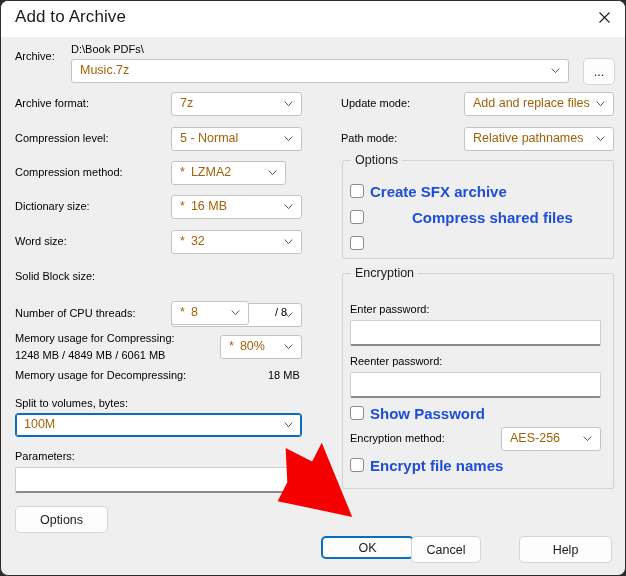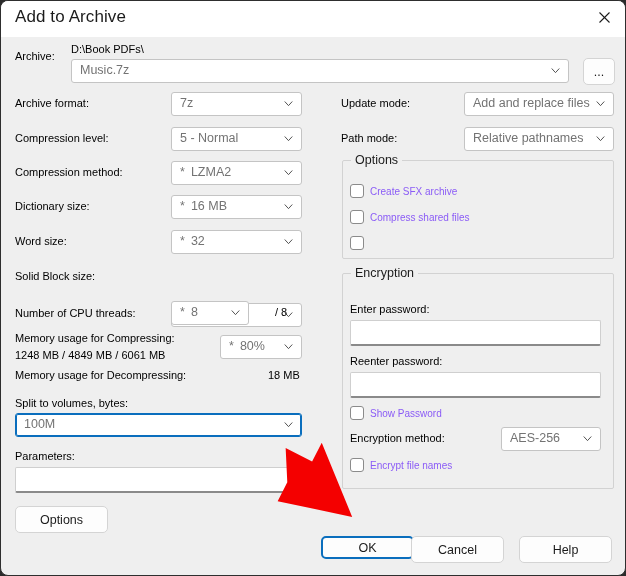--- a/index.html
+++ b/index.html
@@ -69,21 +69,21 @@
     height: 24px;
     background: #ffffff;
     border: 1px solid #c4c4c4;
     border-radius: 3px;
   }
   .combo .val {
     position: absolute;
     left: 8px;
     top: 3px;
     font-size: 12.5px;
-    color: #737373;
+    color: #a16207;
     white-space: nowrap;
     overflow: hidden;
   }
   .combo .val.star::before {
     content: "*";
     margin-right: 6px;
   }
   .combo .chev {
     position: absolute;
     right: 8px;
@@ -153,23 +153,24 @@
   .check .box {
     width: 14px; height: 14px;
     box-sizing: border-box;
     background: #ffffff;
     border: 1px solid #8b8b8b;
     border-radius: 3px;
     flex: 0 0 auto;
   }
   .check .ctext {
     margin-left: 6px;
-    font-size: 10px;
-    color: #8b5cf6;
+    font-size: 15px;
+    color: #1d4ed8;
     white-space: nowrap;
+    font-weight: bold;
   }
 
   
   #arrow {
     position: absolute;
     left: 270px;
     top: 435px;
     width: 110px;
     height: 110px;
     pointer-events: none;
@@ -215,21 +216,21 @@
 
   <div class="lbl" style="left:14px; top:131px;">Compression level:</div>
   <div class="combo" style="left:170px; top:126px; width:131px;">
     <span class="val">5 - Normal</span>
     <svg class="chev" viewBox="0 0 10 7">
       <polyline points="0.6,0.6 5,5.4 9.4,0.6" fill="none" stroke="#4a4a4a" stroke-width="1.1"></polyline>
     </svg>
   </div>
 
   <div class="lbl" style="left:14px; top:165px;">Compression method:</div>
-  <div class="combo" style="left:170px; top:160px; width:131px;padding-left:39px;">
+  <div class="combo" style="left:170px; top:160px; width:115px;padding-left:39px;">
     <span class="val star">LZMA2</span>
     <svg class="chev" viewBox="0 0 10 7">
       <polyline points="0.6,0.6 5,5.4 9.4,0.6" fill="none" stroke="#4a4a4a" stroke-width="1.1"></polyline>
     </svg>
   </div>
 
   <div class="lbl" style="left:14px; top:199px;">Dictionary size:</div>
   <div class="combo" style="left:170px; top:194px; width:131px;">
     <span class="val star">16 MB</span>
     <svg class="chev" viewBox="0 0 10 7">
@@ -303,21 +304,21 @@
     </svg>
   </div>
 
   <div class="group" style="left:341px; top:159px; width:272px; height:99px;">
     <span class="legend">Options</span>
   </div>
   <div class="check" style="left:349px; top:182px;">
     <span class="box"></span>
     <span class="ctext">Create SFX archive</span>
   </div>
-  <div class="check" style="left:349px; top:208px;">
+  <div class="check" style="left:349px; top:208px;gap:42px;">
     <span class="box"></span>
     <span class="ctext">Compress shared files</span>
   </div>
   <div class="check" style="left:349px; top:234px;">
     <span class="box"></span>
   </div>
 
   <div class="group" style="left:341px; top:272px; width:272px; height:216px;">
     <span class="legend">Encryption</span>
   </div>
@@ -340,20 +341,20 @@
       <polyline points="0.6,0.6 5,5.4 9.4,0.6" fill="none" stroke="#4a4a4a" stroke-width="1.1"></polyline>
     </svg>
   </div>
 
   <div class="check" style="left:349px; top:456px;">
     <span class="box"></span>
     <span class="ctext">Encrypt file names</span>
   </div>
 
   <div class="btn focus" style="left:304px; top:535px; width:93px; height:23px;margin-left:16px;">OK</div>
-  <div class="btn" style="left:410px; top:535px; width:93px; height:27px;">Cancel</div>
+  <div class="btn" style="left:410px; top:535px; width:70px; height:27px;">Cancel</div>
   <div class="btn" style="left:518px; top:535px; width:93px; height:27px;">Help</div>
 
   <svg id="arrow" viewBox="0 0 110 110">
     <path d="M 27,6 L 48,27 L 63,12 L 69,92 L 3,54 L 18,39 Z" fill="#f40000" transform="rotate(-18 40 48)"></path>
   </svg>
 
 </div>
 
 </body></html>

